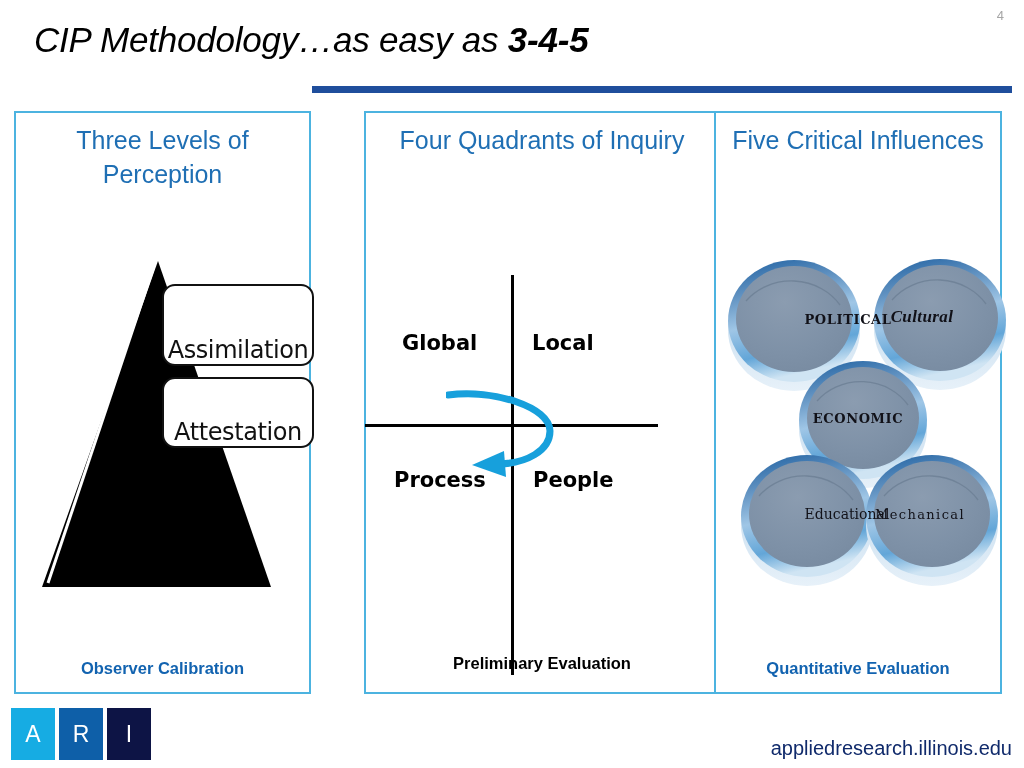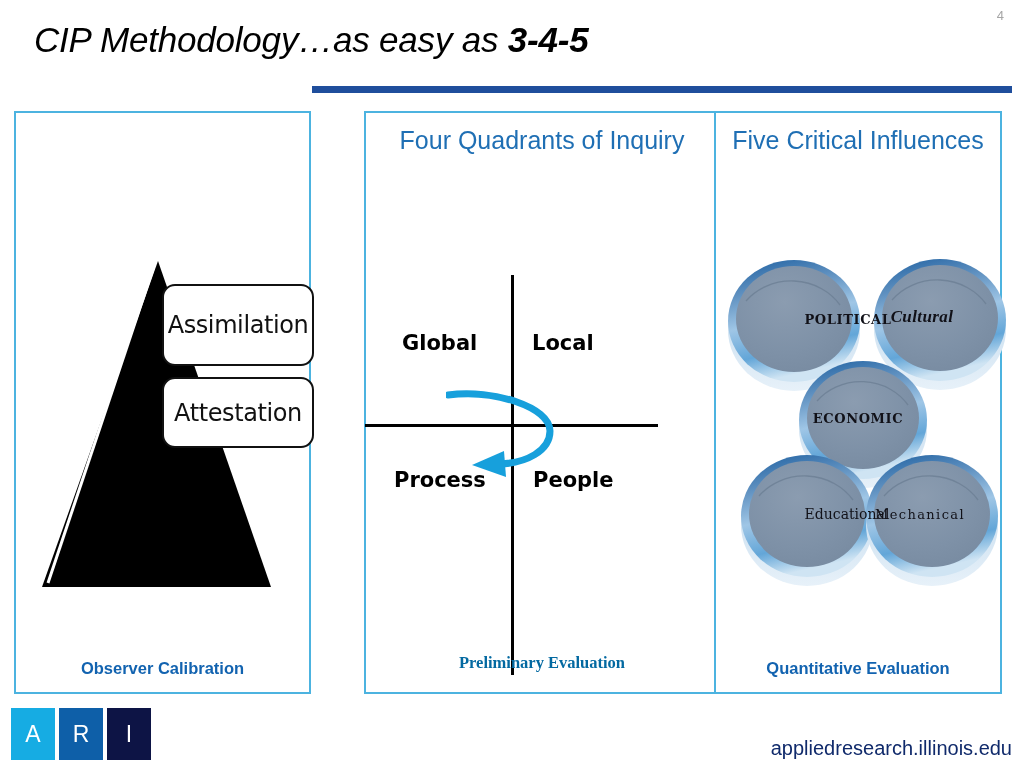--- a/index.html
+++ b/index.html
@@ -85,21 +85,21 @@
     width: 100%; height: 400px;
   }
   #pyramid-svg { position: absolute; left: 8px; top: 0; }
   .level-box {
     position: absolute;
     background: #ffffff;
     border: 2.2px solid #111111;
     border-radius: 13px;
     box-sizing: border-box;
     display: flex;
-    align-items: center;
+    align-items: flex-end;
     justify-content: center;
     font-family: "DejaVu Sans", sans-serif;
     font-size: 24px;
     color: #111111;
     letter-spacing: -0.4px;
   }
   #box-assimilation { left: 146px; top: 31px;  width: 152px; height: 82px; }
   #box-attestation  { left: 146px; top: 124px; width: 152px; height: 71px; }
   #box-awareness    { left: 146px; top: 216px; width: 152px; height: 82px; }
 
@@ -197,20 +197,21 @@
 </style>
 </head>
 <body>
 
 <div id="page-number">4</div>
 
 <div id="slide-title"><span>CIP Methodology…as easy as </span><span class="accent">3-4-5</span></div>
 <div id="title-rule" style="background: rgb(31, 78, 156);"></div>
 
 <div class="panel" id="panel-levels" style="border-color: rgb(76, 179, 224);">
+  <div class="panel-heading" style="color: rgb(31, 111, 180);">Three Levels of Perception</div>
 
   <div id="pyramid-area">
     <svg id="pyramid-svg" width="280" height="360" viewBox="0 0 280 360">
       <polygon points="134,8 247,334 18,334" fill="#000000"></polygon>
       <polyline points="129,16 24,330" fill="none" stroke="#ffffff" stroke-width="3"></polyline>
     </svg>
     <div class="level-box" id="box-assimilation">
       <span>Assimilation</span>
     </div>
     <div class="level-box" id="box-attestation">
@@ -232,21 +233,21 @@
     <div class="quad-label" id="quad-local">Local</div>
     <div class="quad-label" id="quad-process">Process</div>
     <div class="quad-label" id="quad-people">People</div>
 
     <svg id="quad-arrow" width="130" height="95" viewBox="0 0 130 95">
       <path d="M2,10 C48,4 104,22 104,46 C104,66 80,78 54,79" fill="none" stroke="#17a0dc" stroke-width="7" stroke-linecap="round"></path>
       <polygon points="58,66 26,80 60,92" fill="#17a0dc"></polygon>
     </svg>
   </div>
 
-  <div class="panel-caption" id="caption-quadrants" style="color: #0369a1; font-family: Liberation Serif, serif;">Preliminary Evaluation</div>
+  <div class="panel-caption" id="caption-quadrants" style="color: #000000;">Preliminary Evaluation</div>
 </div>
 
 <div class="panel" id="panel-influences" style="border-color: rgb(76, 179, 224);">
   <div class="panel-heading" style="color: rgb(31, 111, 180);">Five Critical Influences</div>
 
   <div id="discs-area">
 
     <svg style="position:absolute;left:0;top:0" width="298" height="583">
       <defs>
         <linearGradient id="rimGrad" x1="0" y1="0" x2="0.25" y2="1">

